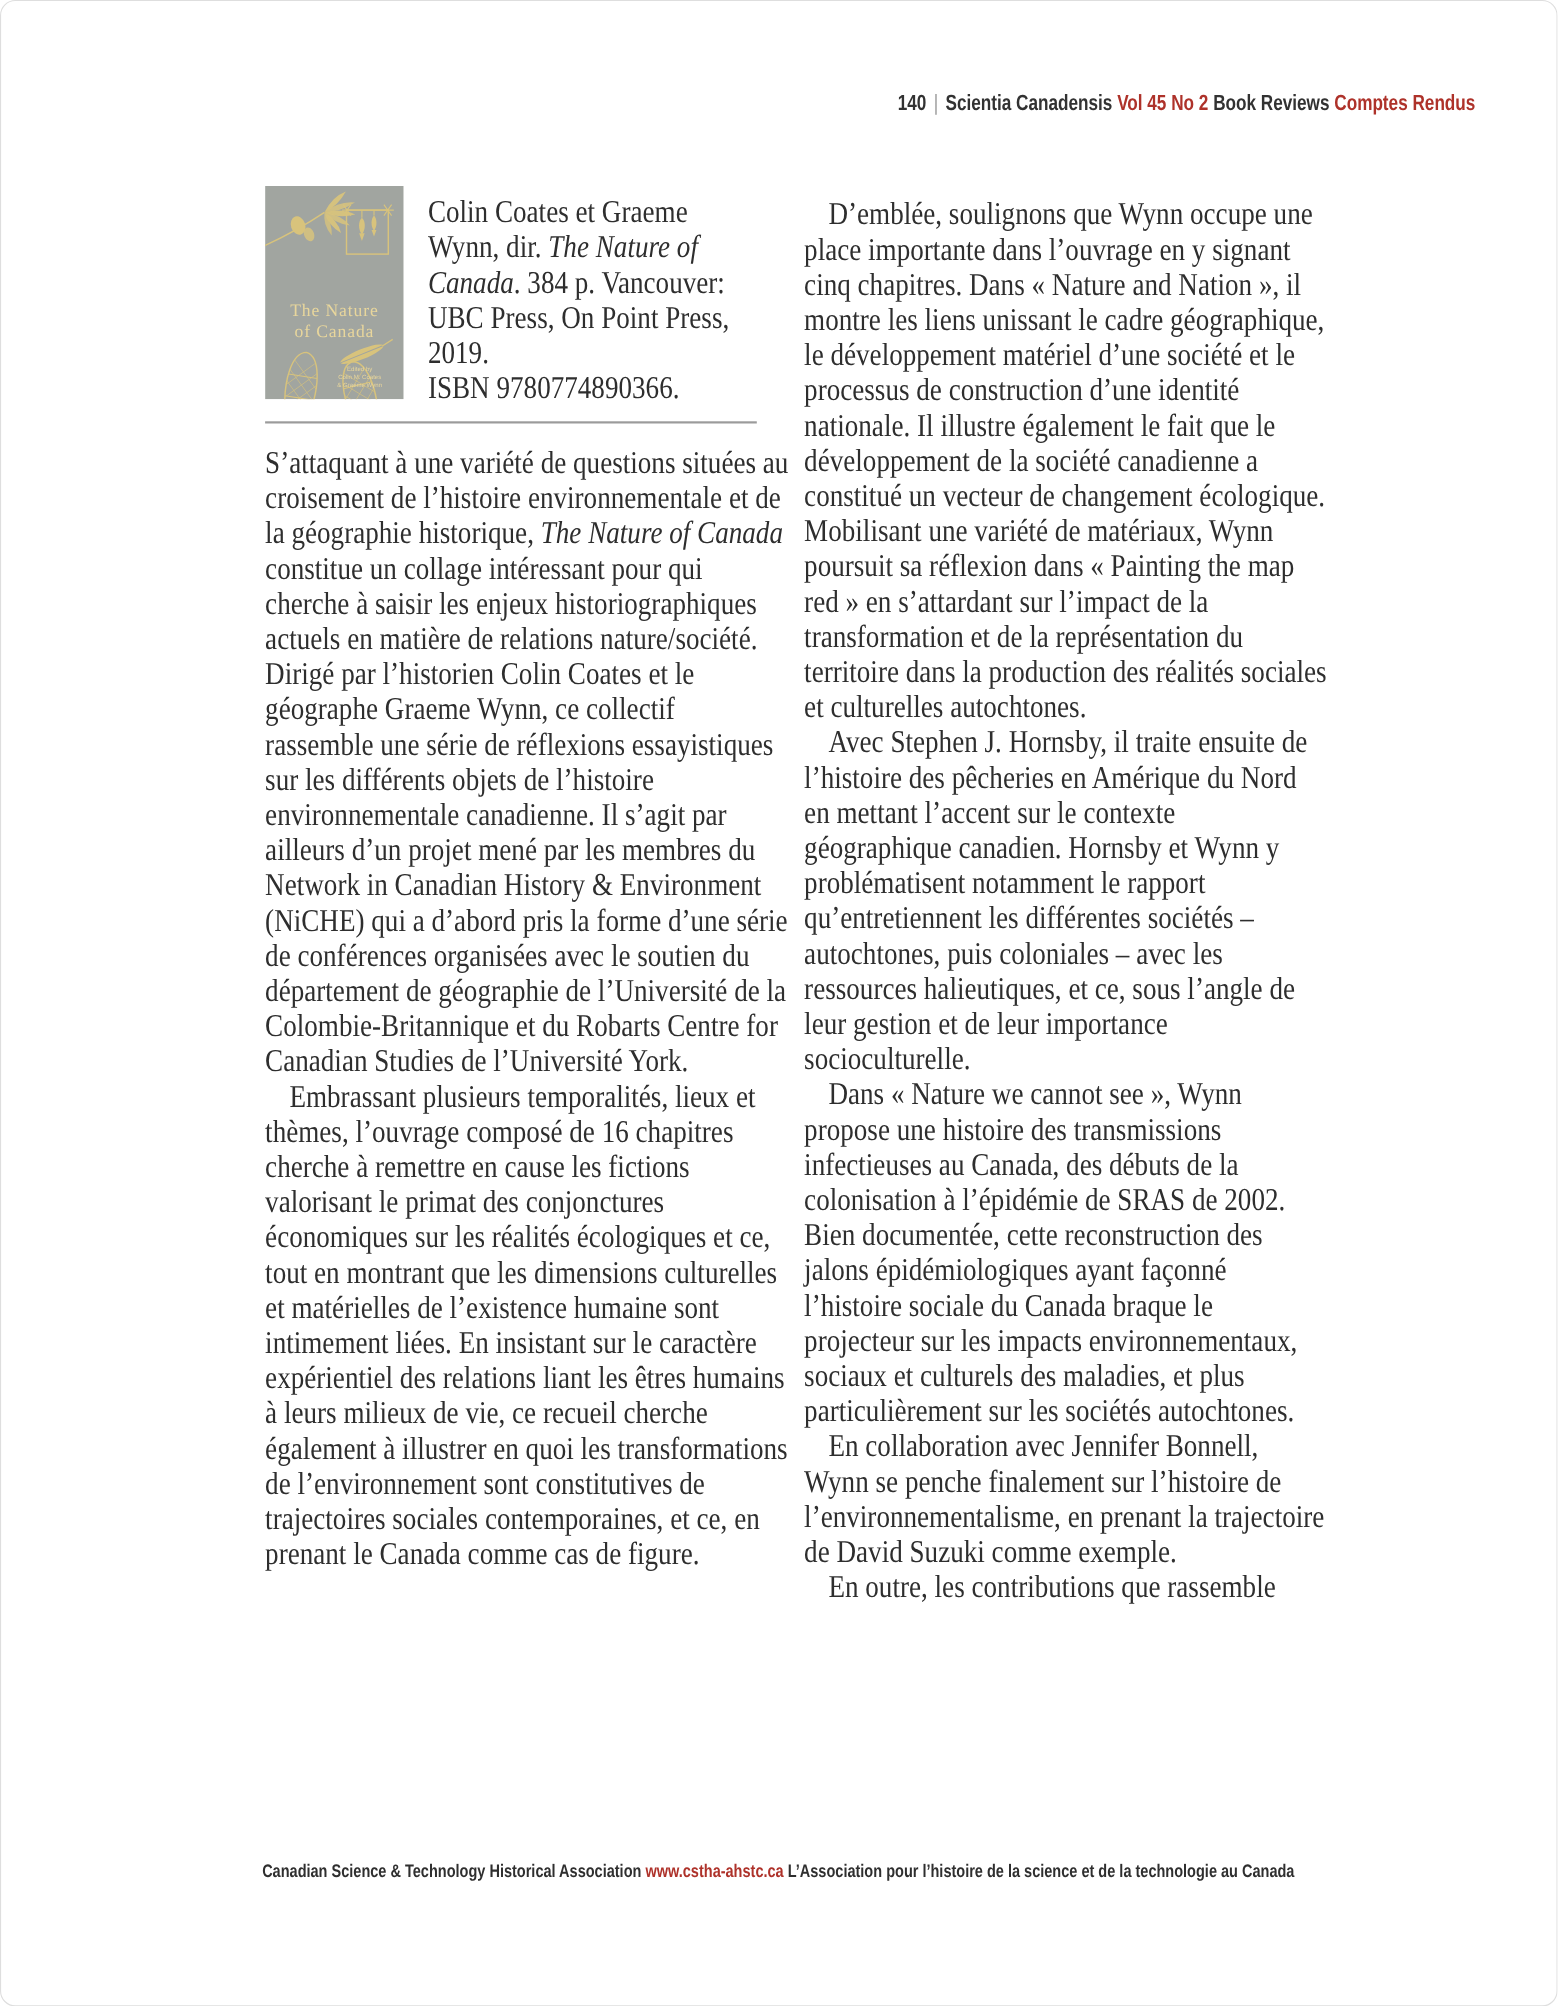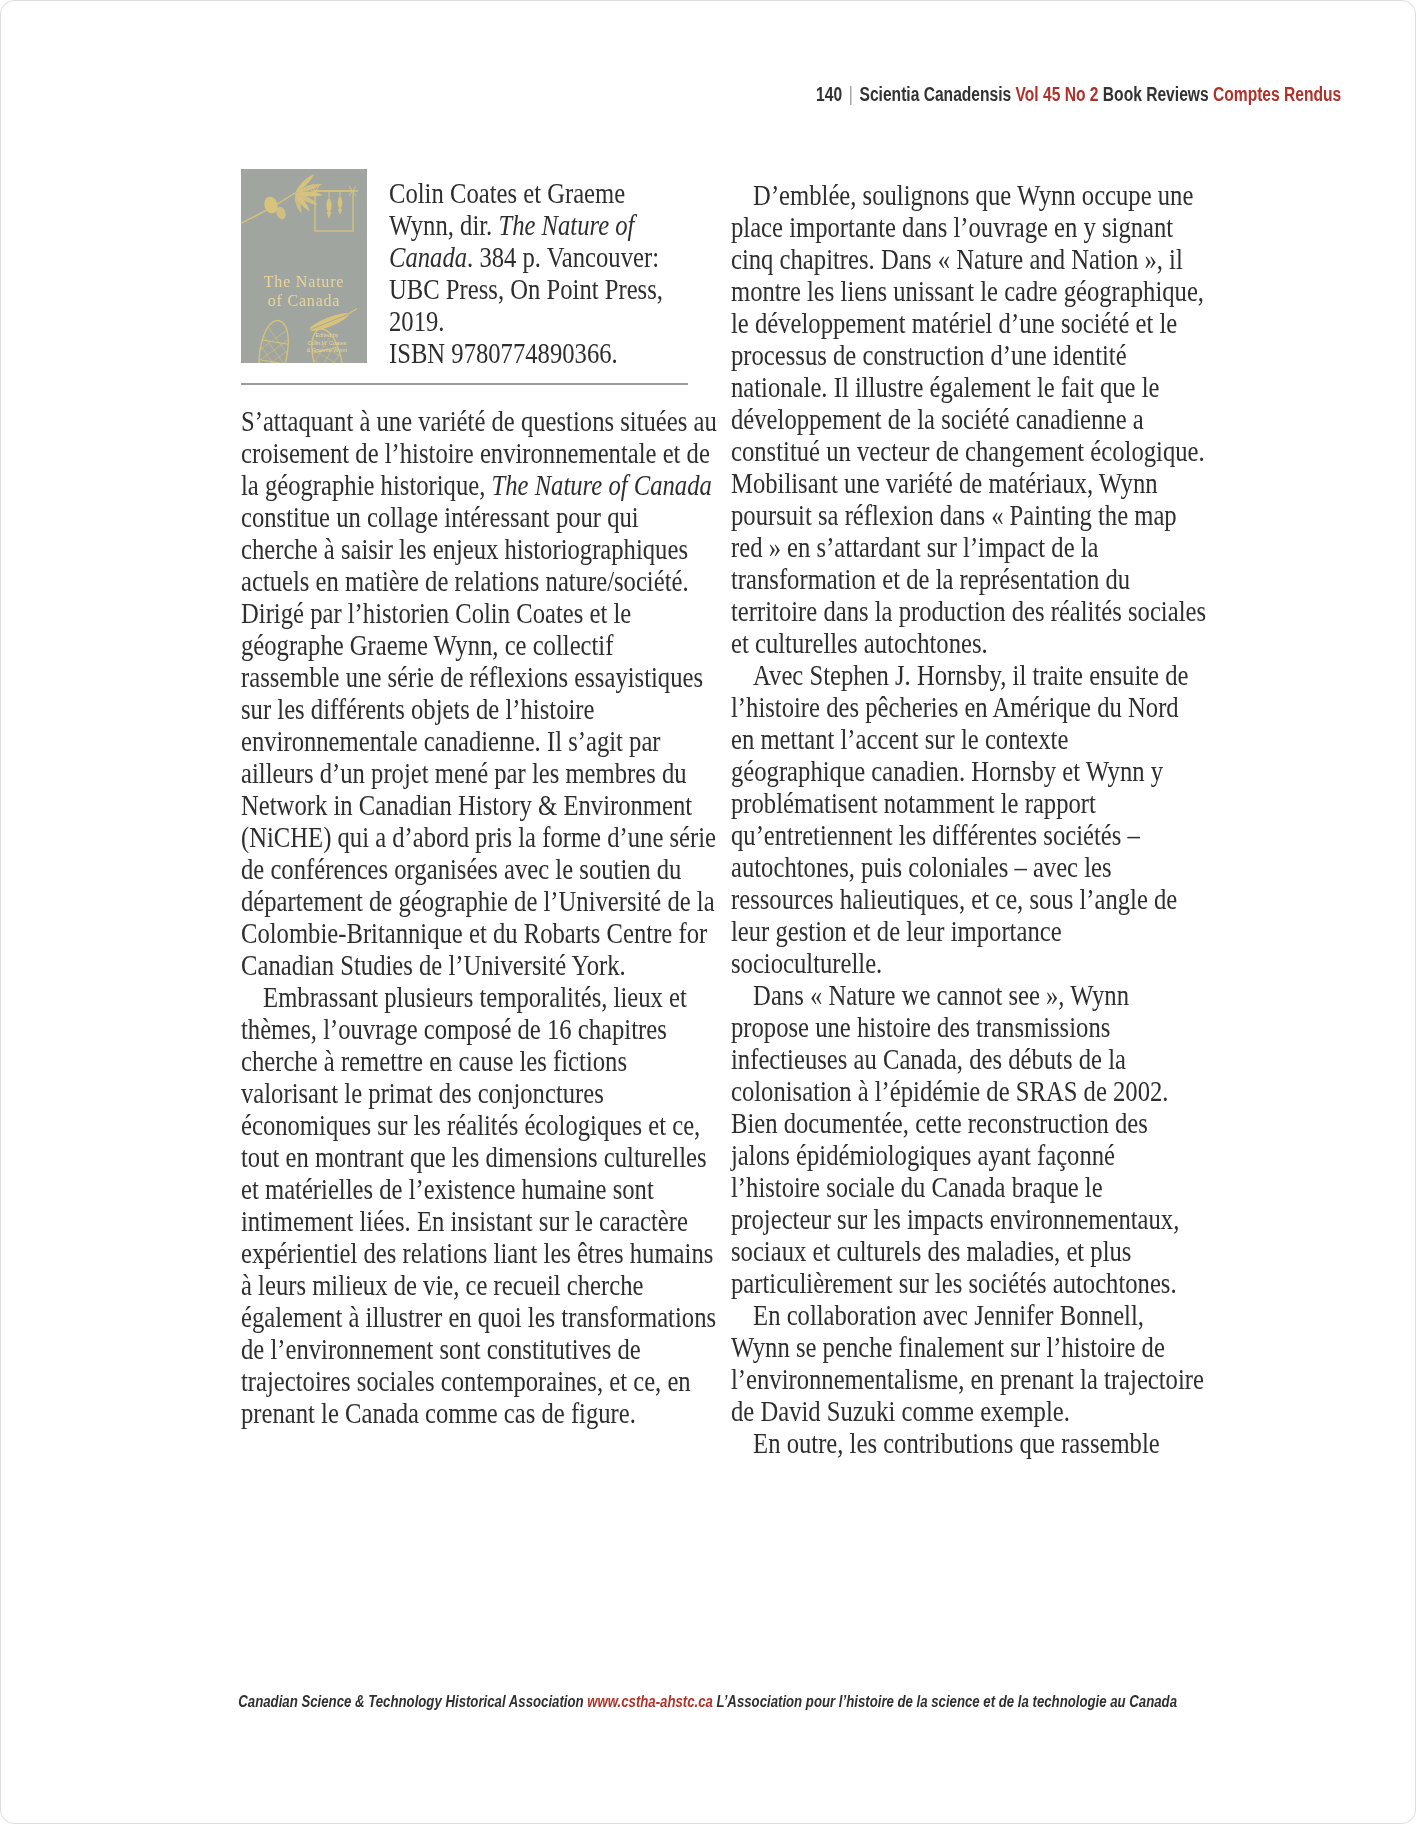--- a/index.html
+++ b/index.html
@@ -33,21 +33,21 @@
     font-size:29px; line-height:32px;
   }
   .rule{margin-top:14px; width:447px; border-top:2px solid var(--rule-grey);}
   
   .colL{position:absolute; left:240px; top:404px; width:560px; transform:scaleX(0.85); transform-origin:0 0;}
   .colR{position:absolute; left:730px; top:178px; width:560px; transform:scaleX(0.85); transform-origin:0 0;}
   .para{margin:0; font-size:29px; line-height:32px; text-align:left;}
   .para.ind{text-indent:26px;}
   .it{font-style:italic;}
   
-  .footer{position:absolute; top:1690px; left:0; width:100%; display:flex; justify-content:center;font-style:italic;}
+  .footer{position:absolute; top:1690px; left:0; width:100%; display:flex; justify-content:center;}
   .footer .condensed{font-size:16.5px; line-height:20px; transform:scaleX(0.8); color:#2f2f2f;}
   
   .gf{fill:var(--cover-gold); stroke:none;}
   .gs{stroke:var(--cover-gold); fill:none;}
   .glf{fill:var(--cover-gold-light);}
   .covertitle{font-family:"Liberation Serif","DejaVu Serif",serif; letter-spacing:0.8px;}
   .coversmall{font-family:"Liberation Sans","DejaVu Sans",sans-serif;}
 </style>
 </head>
 <body>

